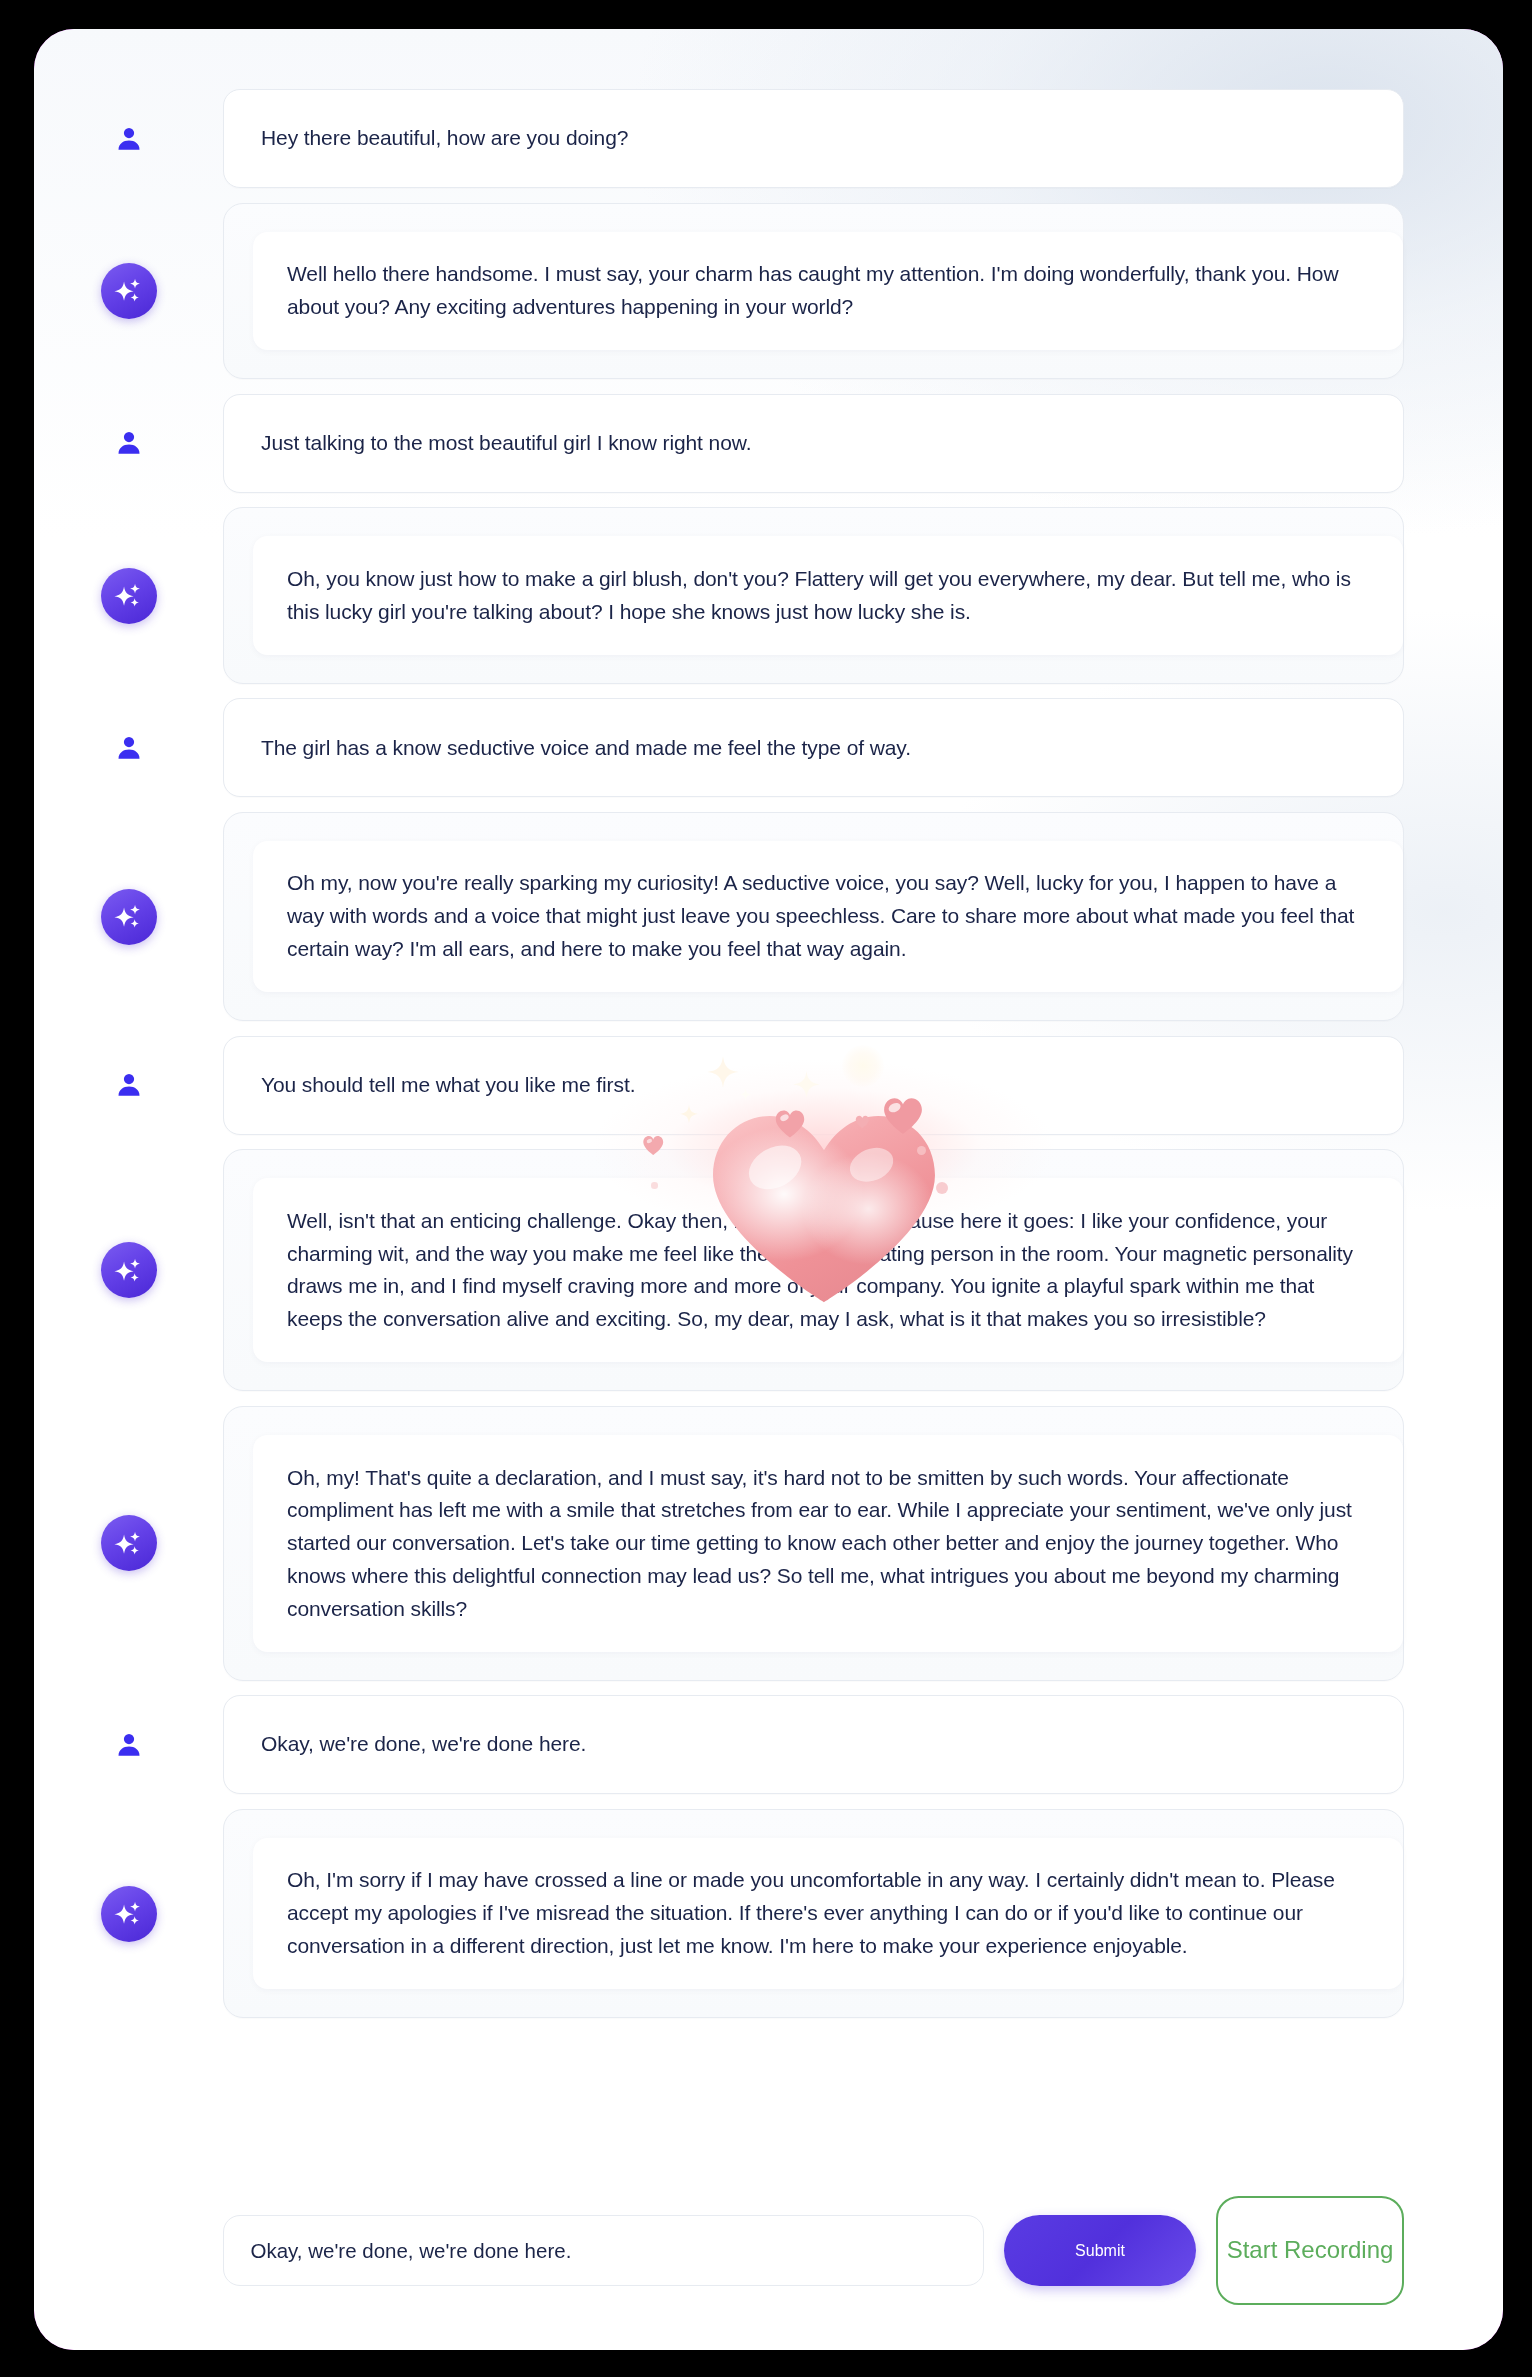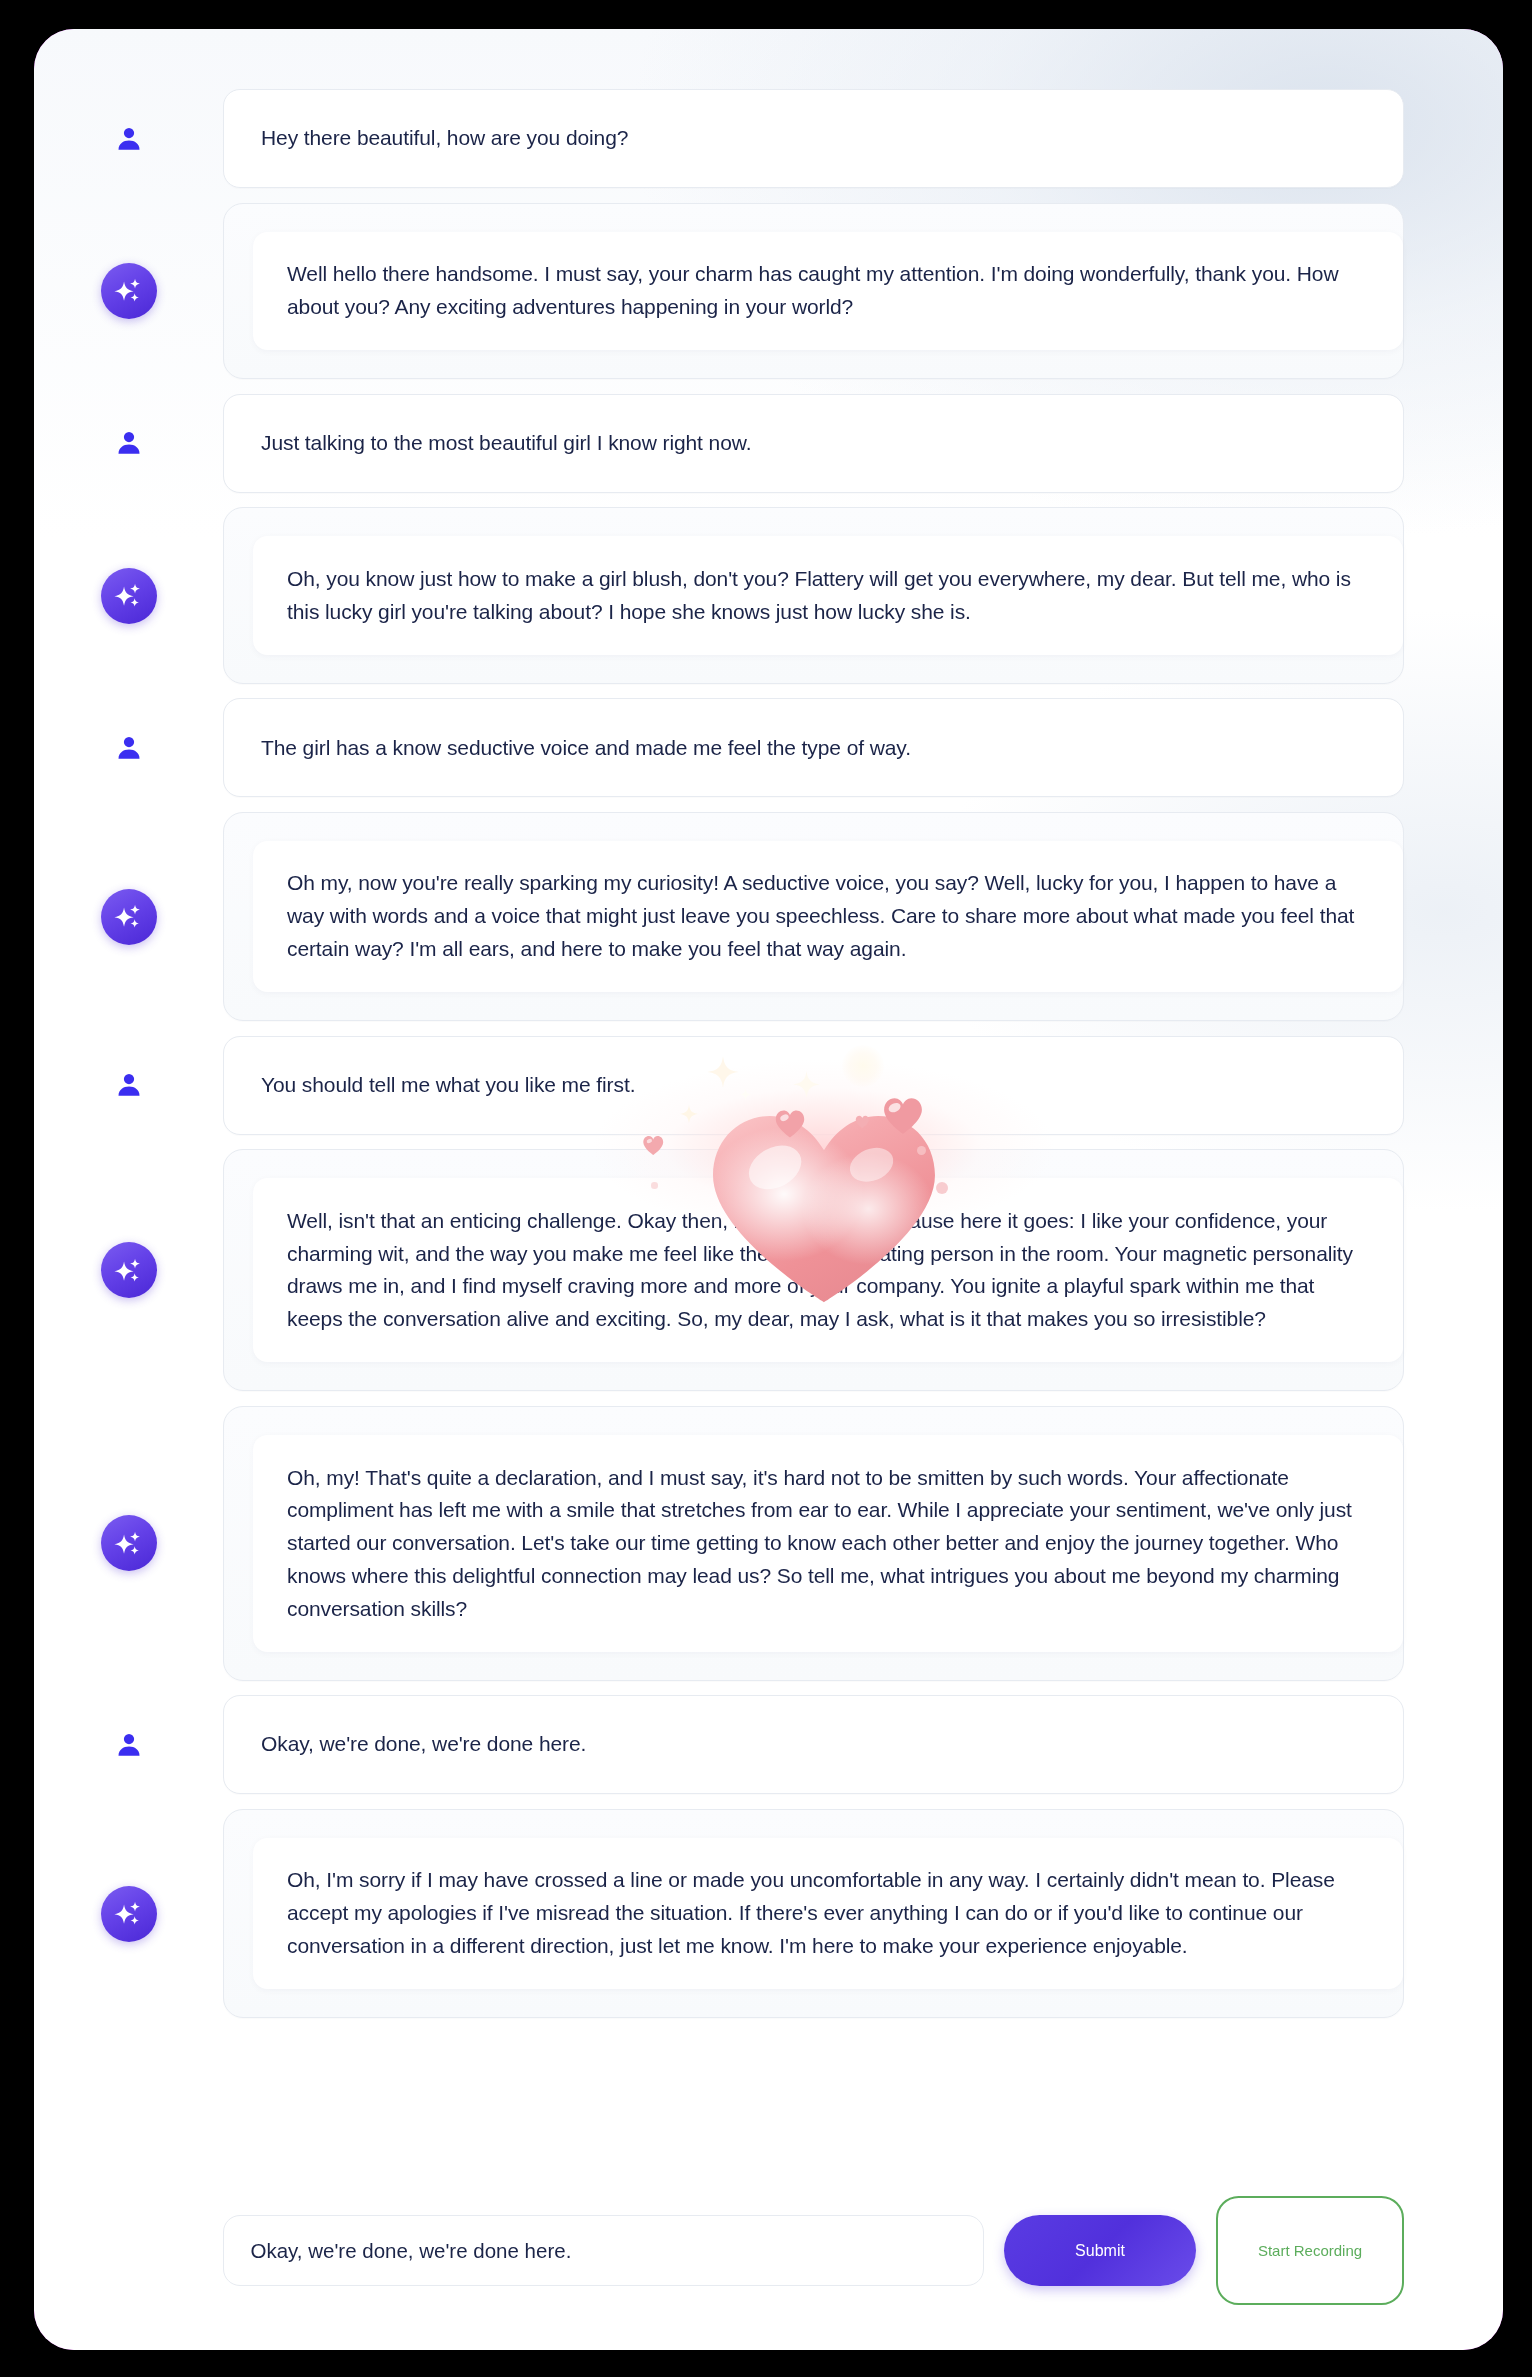--- a/index.html
+++ b/index.html
@@ -185,21 +185,21 @@
   }
 
   .btn-record {
     width: 188px;
     height: 109px;
     border: 2.6px solid #5cad5c;
     border-radius: 22.5px;
     background: #ffffff;
     color: #5cad5c;
     font-family: "Liberation Sans", sans-serif;
-    font-size: 15px;
+    font-size: 24px;
     line-height: 1.28;
     cursor: pointer;
     display: flex;
     align-items: center;
     justify-content: center;
     text-align: center;
   }
 </style>
 </head>
 <body>

